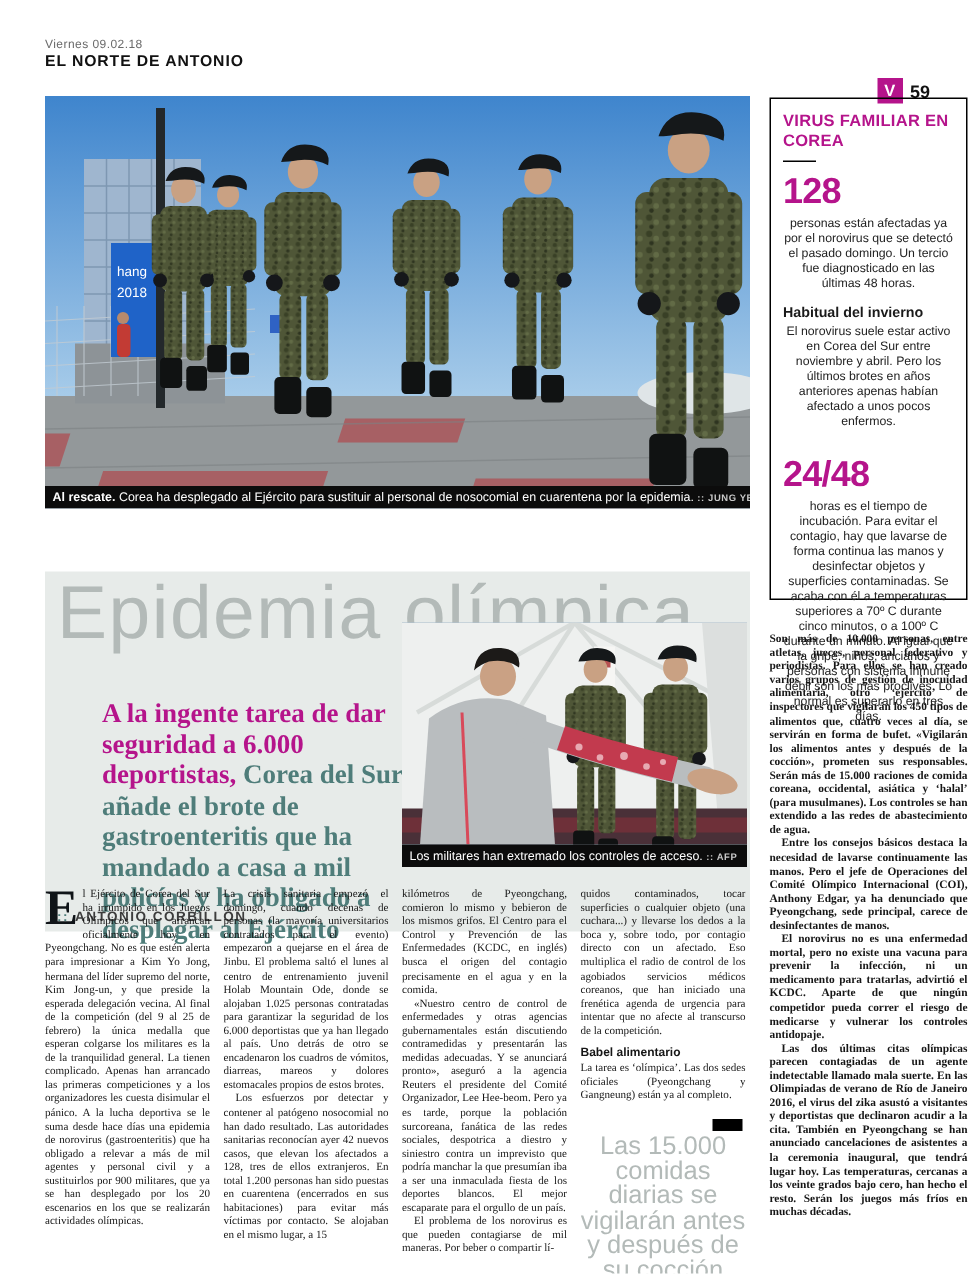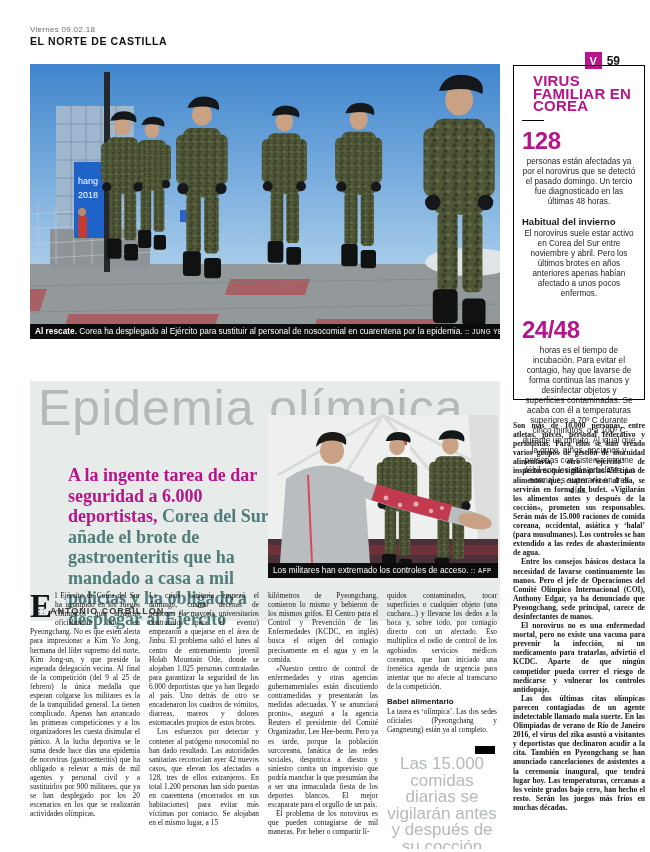--- a/index.html
+++ b/index.html
@@ -44,39 +44,39 @@
            padding:2px 3px 0 0;font-family:"Liberation Serif",serif;}
   .subhead{font-family:"Liberation Sans",sans-serif;font-weight:bold;font-size:8px;
            margin:6px 0 1px 0;text-align:left;}
   .pqwrap{position:relative;margin-top:12px;padding-top:10px;}
   .pqmark{position:absolute;top:0;right:2px;width:20px;height:8px;background:#000;}
   .pullquote{font-family:"Liberation Sans",sans-serif;font-weight:100;color:var(--headline_gray);
              font-size:17px;line-height:16.5px;text-align:center;}
   
   .rail{position:absolute;left:513px;top:65px;width:132px;}
   .factbox{box-sizing:border-box;border:1px solid #000;width:132px;height:335px;padding:9px 8px;}
-  .fb-title{color:var(--magenta);font-weight:bold;font-size:15px;line-height:12.5px;letter-spacing:.2px;margin-left:11px;}
+  .fb-title{color:var(--magenta);font-weight:bold;font-size:11px;line-height:12.5px;letter-spacing:.2px;}
   .fb-rule{width:22px;height:1px;background:#000;margin:7px 0 6px 0;}
   .fb-num{color:var(--magenta);font-weight:bold;font-size:24px;line-height:28px;letter-spacing:-.5px;}
   .fb-num2{margin-top:17px;}
   .fb-text{font-size:8.2px;line-height:10px;color:#222;margin-top:2px;text-align:center;}
   .fb-head{font-weight:bold;font-size:9.5px;margin-top:9px;}
   .railtext{margin-top:21px;width:132px;font-family:"Liberation Serif",serif;font-size:7.6px;
             line-height:9.1px;text-align:justify;color:#161616;}
   .railtext p{margin:0;font-weight:bold;}
   .railtext p.ind{text-indent:8px;}
 </style>
 </head>
 <body>
 
 <div id="page">
 
   <div class="masthead">
     <div class="date">Viernes 09.02.18</div>
-    <div class="brand">EL NORTE DE CASTILLA</div>
+    <div class="brand">EL NORTE DE ANTONIO</div>
     <div class="pagecorner">
       <div class="vbox">V</div>
       <div class="pagenum">59</div>
     </div>
   </div>
 
   <svg width="0" height="0" style="position:absolute" aria-hidden="true">
     <defs>
       <pattern id="camo" width="7" height="7" patternUnits="userSpaceOnUse">
         <rect width="7" height="7" fill="#4f5637"></rect>

